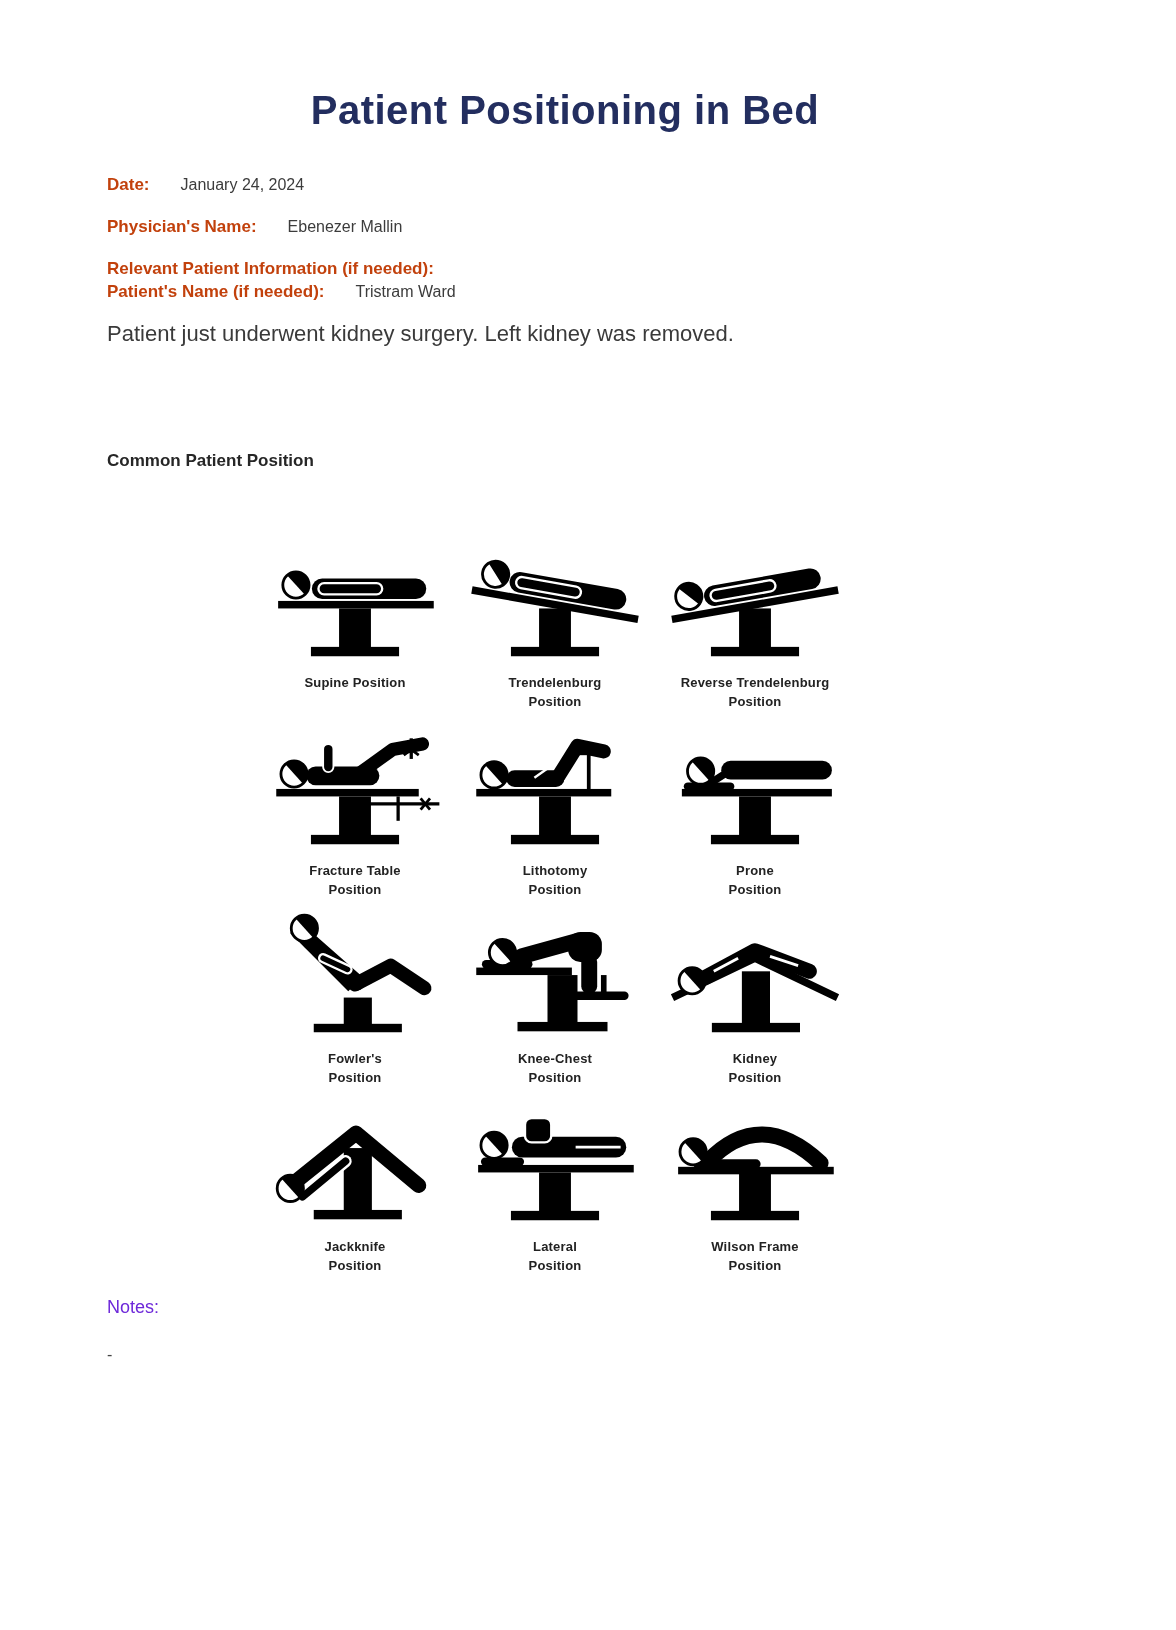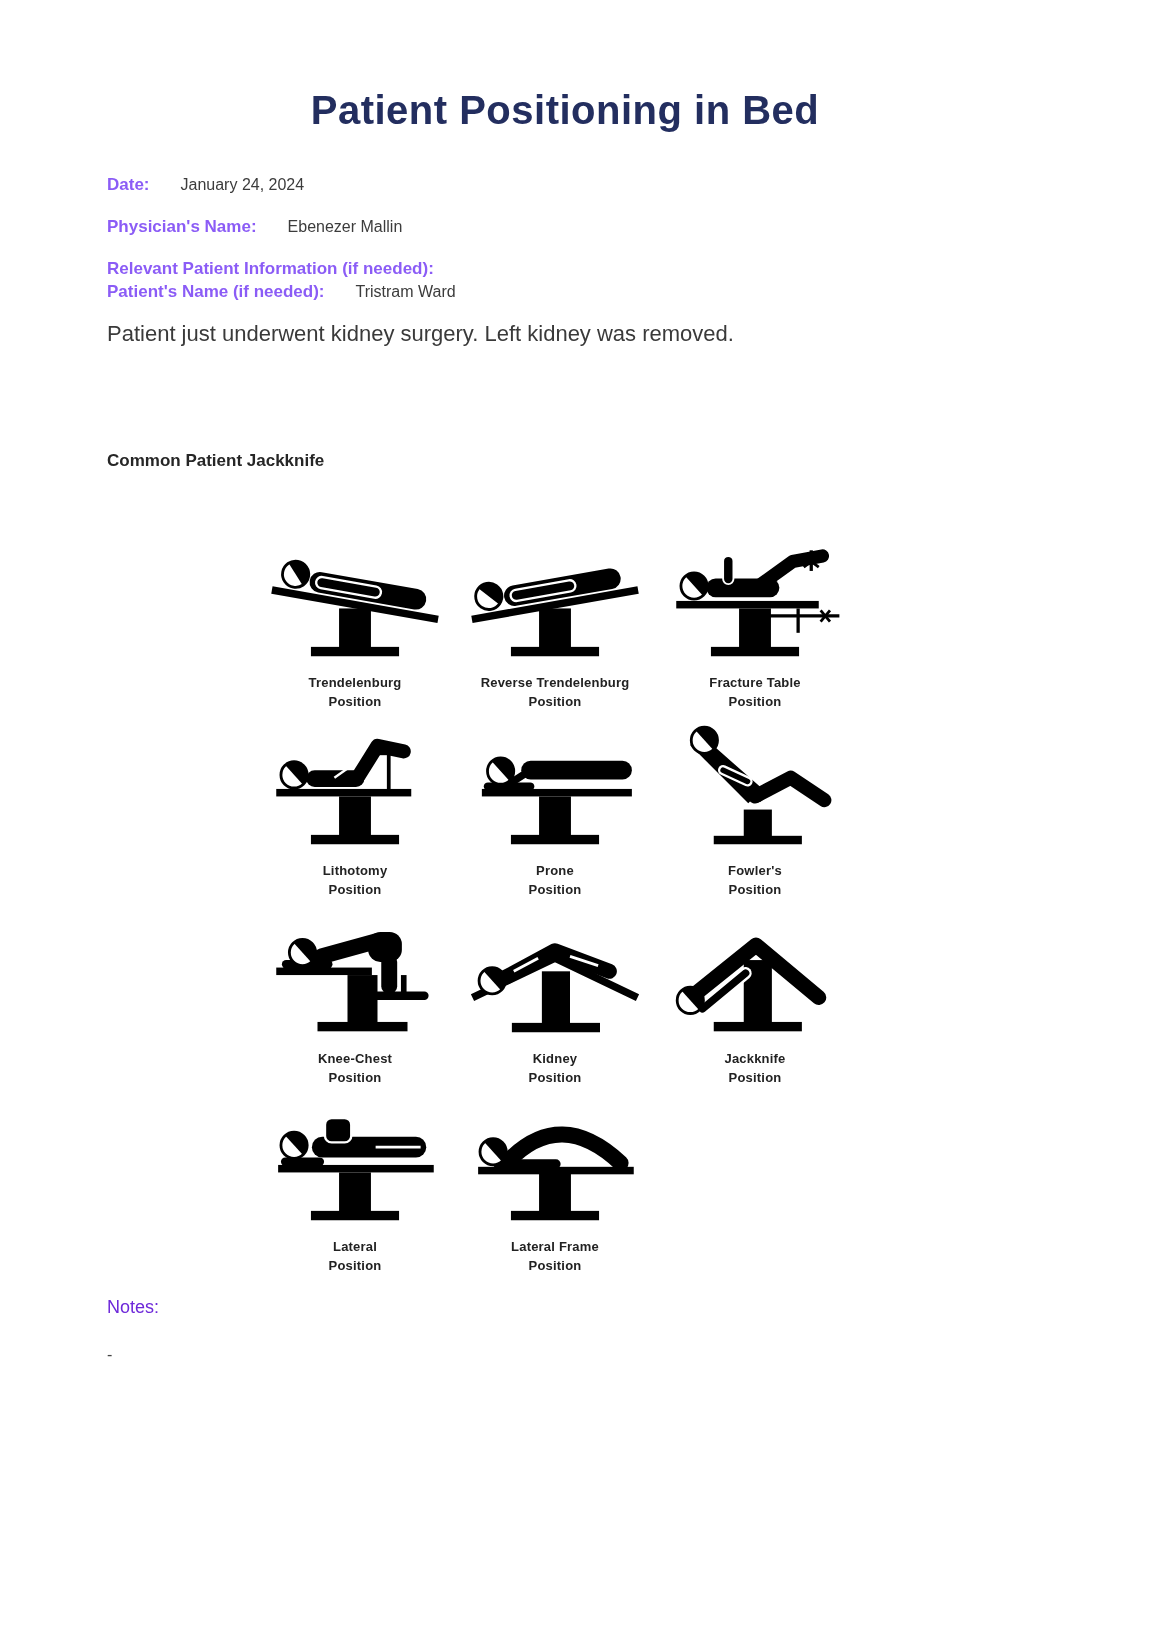--- a/index.html
+++ b/index.html
@@ -4,21 +4,21 @@
 <style>
   html,body{margin:0;padding:0;background:#ffffff;}
   body{width:1176px;height:1630px;overflow:hidden;font-family:"Liberation Sans",sans-serif;}
   .sheet{width:1130px;position:relative;}
 
   .doc-title{font-weight:700;font-size:40px;letter-spacing:.5px;color:#232e5f;
     text-align:center;margin:88px 0 0 0;}
 
   .fields{margin:40px 0 0 107px;}
   .frow{margin-bottom:19px;font-size:17px;line-height:23px;}
-  .flabel{font-weight:700;color:#8b5cf6;}
+  .flabel{font-weight:700;color:#c2410c;}
   .fvalue{color:#3c3c3c;font-size:16px;margin-left:31px;}
   .info-text{margin:6px 0 0 107px;font-size:22px;color:#3a3a3a;line-height:23px;}
 
   .section-heading{margin:106px 0 0 107px;font-size:17px;font-weight:700;color:#262626;}
 
   .grid{margin:54px 0 0 255px;width:620px;display:grid;grid-template-columns:repeat(3,200px);}
   .cell{height:188px;text-align:center;margin:0;}
   .iconbox{height:146px;display:flex;align-items:flex-end;justify-content:center;}
   svg.pict{width:180px;height:142px;display:block;}
   .cap{margin-top:2px;font-size:13px;font-weight:700;color:#222;line-height:19px;letter-spacing:.2px;}
@@ -55,24 +55,39 @@
     </div>
     <div class="frow" style="margin-bottom:0">
       <span class="flabel">Relevant Patient Information (if needed):</span>
     </div>
     <div class="frow">
       <span class="flabel">Patient's Name (if needed):</span><span class="fvalue">Tristram Ward</span>
     </div>
   </div>
   <div class="info-text">Patient just underwent kidney surgery. Left kidney was removed.</div>
 
-  <h2 class="section-heading">Common Patient Jackknife</h2>
+  <h2 class="section-heading">Common Patient Position</h2>
 
   <div class="grid">
 
+    <figure class="cell">
+      <div class="iconbox">
+        <svg class="pict" viewBox="0 0 192 150" fill="#000">
+          <use href="#ped"></use>
+          <rect x="14" y="76" width="166" height="8"></rect>
+          <rect x="50" y="52" width="122" height="22" rx="11"></rect>
+          <rect x="57" y="57" width="68" height="12" rx="6" stroke="#fff" stroke-width="2.5"></rect>
+          <use href="#head" transform="translate(33,59)"></use>
+        </svg>
+      </div>
+      <figcaption class="cap">
+        <div>Supine Position</div>
+        <div></div>
+      </figcaption>
+    </figure>
 
     <figure class="cell">
       <div class="iconbox">
         <svg class="pict" viewBox="0 0 192 150" fill="#000">
           <use href="#ped"></use>
           <g transform="rotate(10 96 80)">
             <rect x="6" y="76" width="180" height="8"></rect>
             <rect x="44" y="52" width="126" height="22" rx="11"></rect>
             <rect x="51" y="57" width="70" height="12" rx="6" stroke="#fff" stroke-width="2.5"></rect>
             <use href="#head" transform="translate(28,59)"></use>
@@ -259,21 +274,21 @@
         <svg class="pict" viewBox="0 0 192 150" fill="#000">
           <use href="#ped"></use>
           <rect x="14" y="78" width="166" height="8"></rect>
           <rect x="30" y="70" width="72" height="10" rx="5"></rect>
           <path d="M46 72 Q 102 14 166 74" stroke="#000" stroke-width="17" stroke-linecap="round" fill="none"></path>
           <path d="M56 62 L44 76" stroke="#000" stroke-width="7" stroke-linecap="round" fill="none"></path>
           <use href="#head" transform="translate(30,62)"></use>
         </svg>
       </div>
       <figcaption class="cap">
-        <div>Lateral Frame</div>
+        <div>Wilson Frame</div>
         <div>Position</div>
       </figcaption>
     </figure>
 
   </div>
 
   <div class="notes-label">Notes:</div>
   <div class="notes-value">-</div>
 
 </div>

